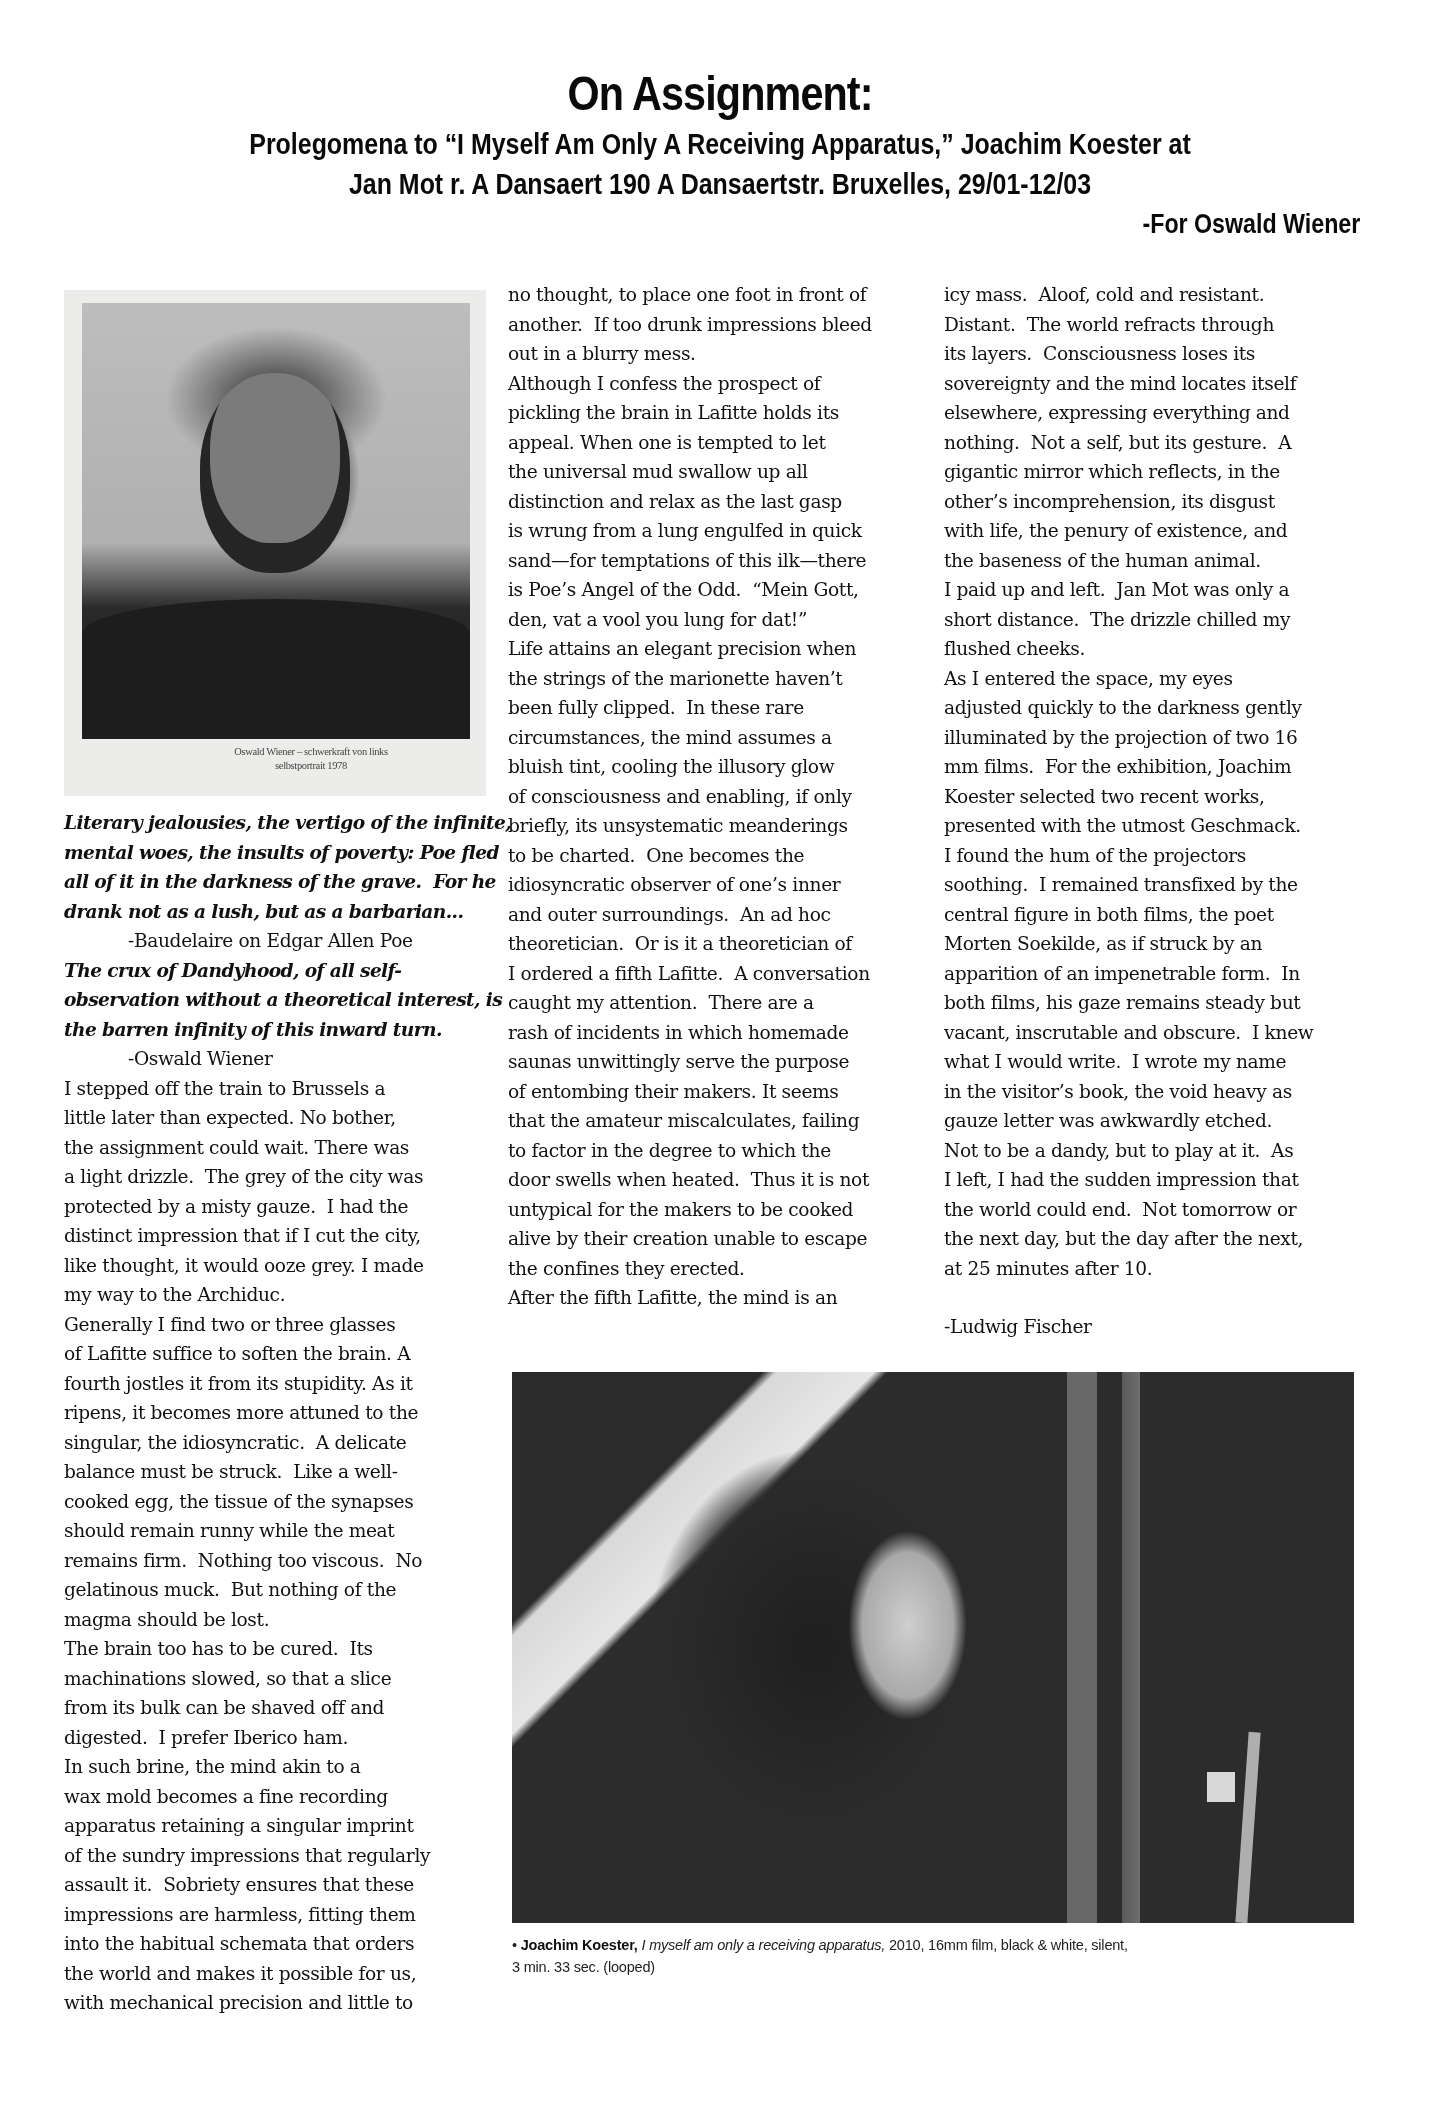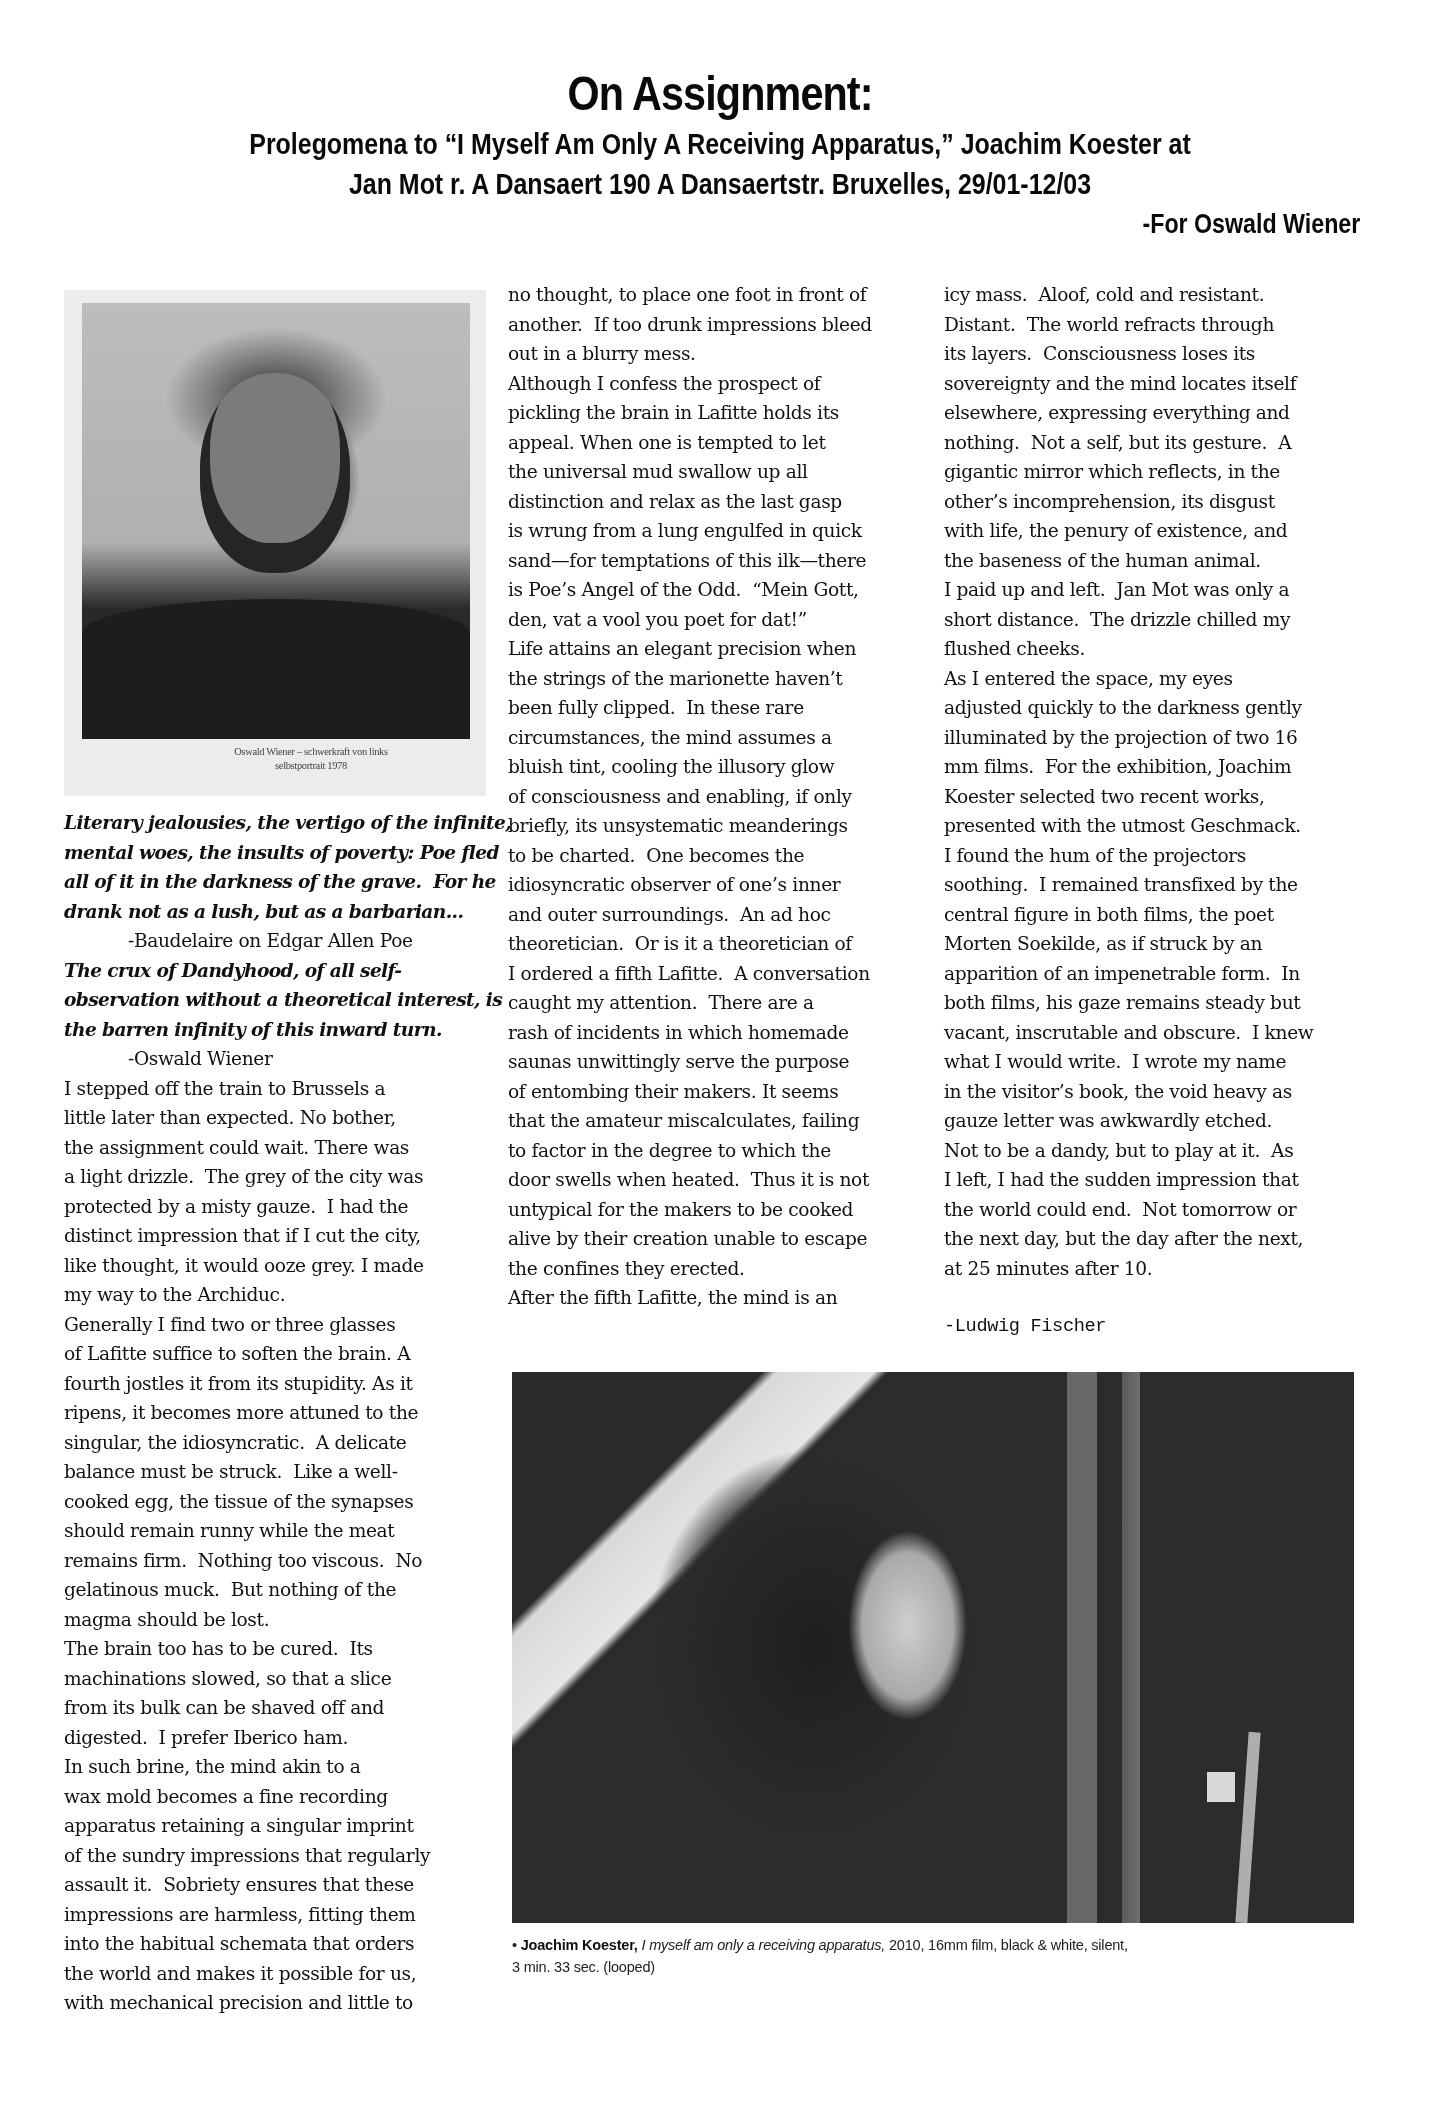--- a/index.html
+++ b/index.html
@@ -54,21 +54,21 @@
     position: absolute; left: 118px; top: 70px; width: 150px; height: 200px;
     background: #7b7b7b; border-radius: 48% 48% 46% 46%;
     box-shadow: 0 -20px 0 10px #252525 inset;
   }
   .portrait-caption {
     position: absolute; left: 0; width: 494px; top: 455px; text-align: center;
     font-family: "Liberation Serif", "DejaVu Serif", serif; font-size: 10.5px; line-height: 14px; color: #444;
   }
   .q { font-style: italic; font-weight: bold; letter-spacing: -0.6px; }
   .attrib { padding-left: 64px; }
-  .signature { margin-top: 29px !important; font-family: Liberation Mono, monospace; }
+  .signature { margin-top: 29px !important; }
   .film-photo {
     position: absolute; left: 512px; top: 1372px; width: 842px; height: 551px;
     background:
       linear-gradient(to right, transparent 0, transparent 610px, #5a5a5a 610px, #6e6e6e 628px, transparent 628px),
       radial-gradient(ellipse 9% 22% at 47% 46%, #cfcfcf 0%, #a9a9a9 60%, rgba(0,0,0,0) 78%),
       radial-gradient(ellipse 22% 40% at 36% 50%, #1f1f1f 0%, #2a2a2a 70%, rgba(0,0,0,0) 90%),
       linear-gradient(135deg, #2b2b2b 0%, #2b2b2b 18%, #d9d9d9 19%, #e6e6e6 26%, #2c2c2c 27%),
       #252525;
     overflow: hidden;
   }
@@ -156,21 +156,21 @@
   <p>another.  If too drunk impressions bleed</p>
   <p>out in a blurry mess.</p>
   <p>Although I confess the prospect of</p>
   <p>pickling the brain in Lafitte holds its</p>
   <p>appeal. When one is tempted to let</p>
   <p>the universal mud swallow up all</p>
   <p>distinction and relax as the last gasp</p>
   <p>is wrung from a lung engulfed in quick</p>
   <p>sand—for temptations of this ilk—there</p>
   <p>is Poe’s Angel of the Odd.  “Mein Gott,</p>
-  <p>den, vat a vool you poet for dat!”</p>
+  <p>den, vat a vool you lung for dat!”</p>
   <p>Life attains an elegant precision when</p>
   <p>the strings of the marionette haven’t</p>
   <p>been fully clipped.  In these rare</p>
   <p>circumstances, the mind assumes a</p>
   <p>bluish tint, cooling the illusory glow</p>
   <p>of consciousness and enabling, if only</p>
   <p>briefly, its unsystematic meanderings</p>
   <p>to be charted.  One becomes the</p>
   <p>idiosyncratic observer of one’s inner</p>
   <p>and outer surroundings.  An ad hoc</p>

